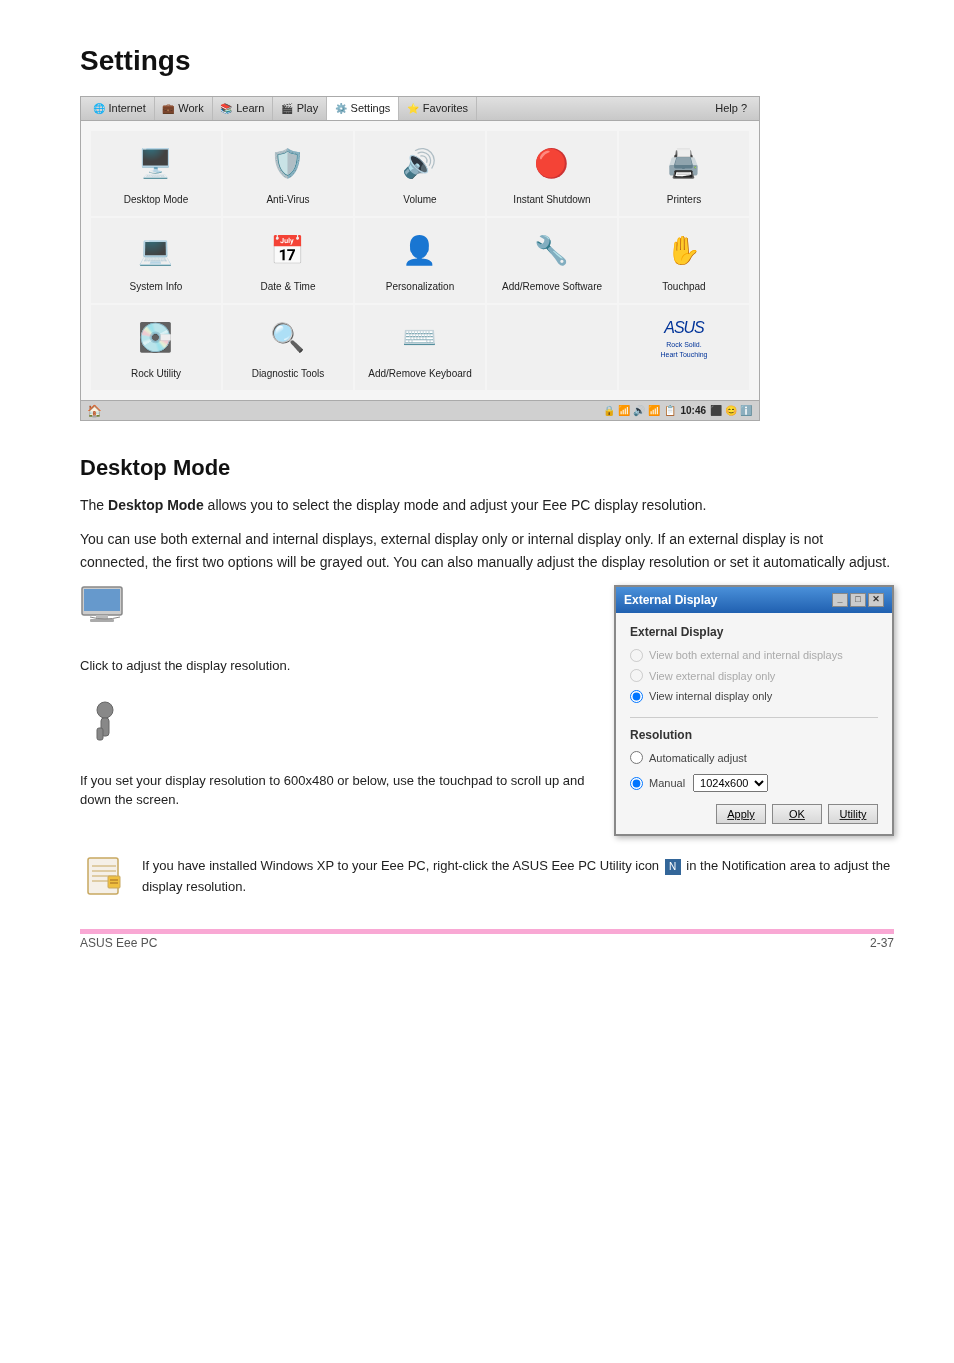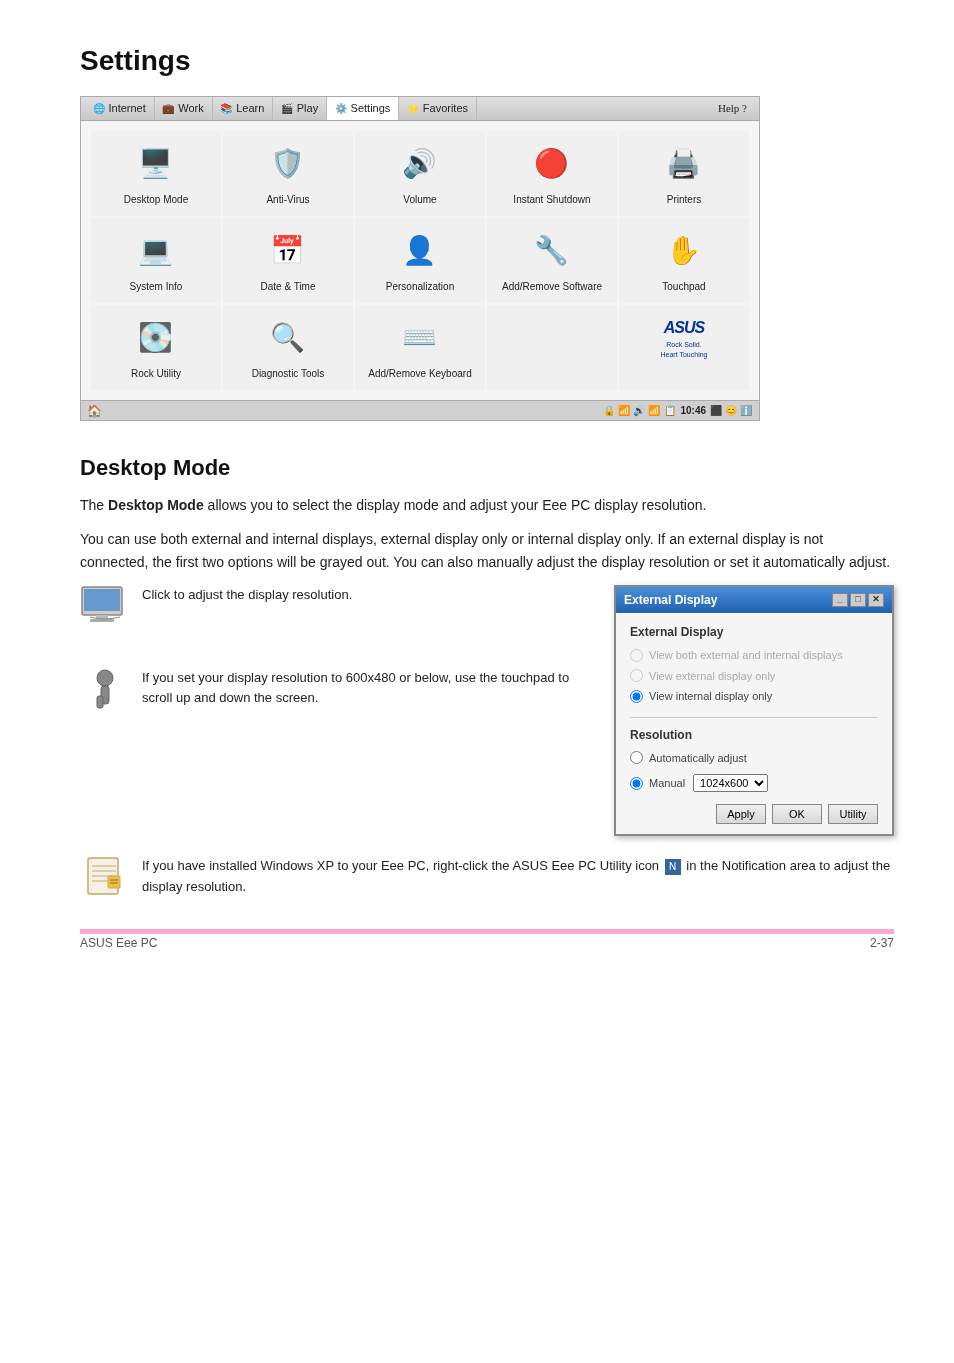--- a/index.html
+++ b/index.html
@@ -54,21 +54,20 @@
     .ss-nav-item .nav-icon {
       margin-right: 3px;
       font-size: 10px;
     }
     .ss-nav-help {
       margin-left: auto;
       padding: 0 8px;
       display: flex;
       align-items: center;
       font-size: 11px;
-      font-family: Liberation Serif, serif;
     }
 
     .ss-grid {
       display: grid;
       grid-template-columns: repeat(5, 1fr);
       gap: 2px;
       padding: 10px;
       background: #f5f5f5;
     }
 
@@ -134,20 +133,21 @@
     .dialog-wrapper {
       display: flex;
       gap: 20px;
       margin-bottom: 20px;
       align-items: flex-start;
     }
     .dialog-icon-section {
       display: flex;
       align-items: flex-start;
       gap: 12px;
+      flex-direction: column;
     }
     .dialog-icon {
       font-size: 36px;
       min-width: 50px;
       text-align: center;
     }
     .dialog-desc {
       font-size: 13px;
       line-height: 1.5;
       color: #222;
@@ -227,20 +227,21 @@
     }
     .dialog-select {
       font-size: 11px;
       padding: 1px 2px;
     }
     .dialog-buttons {
       display: flex;
       gap: 6px;
       justify-content: flex-end;
       margin-top: 12px;
+      text-decoration: underline;
     }
     .dialog-btn {
       font-size: 11px;
       padding: 3px 10px;
       background: linear-gradient(to bottom, #f0f0f0, #d8d8d8);
       border: 1px solid #888;
       cursor: pointer;
       min-width: 50px;
       text-align: center;
     }
@@ -269,21 +270,21 @@
       display: flex;
       justify-content: space-between;
       padding-top: 0;
       margin-top: 20px;
       font-size: 12px;
       color: #555;
     }
 
     
     .asus-logo {
-      font-weight: bold;
+      font-weight: normal;
       font-style: italic;
       font-size: 16px;
       color: #003399;
       letter-spacing: -1px;
     }
     .asus-tagline {
       font-size: 7px;
       color: #003399;
       text-align: center;
     }

